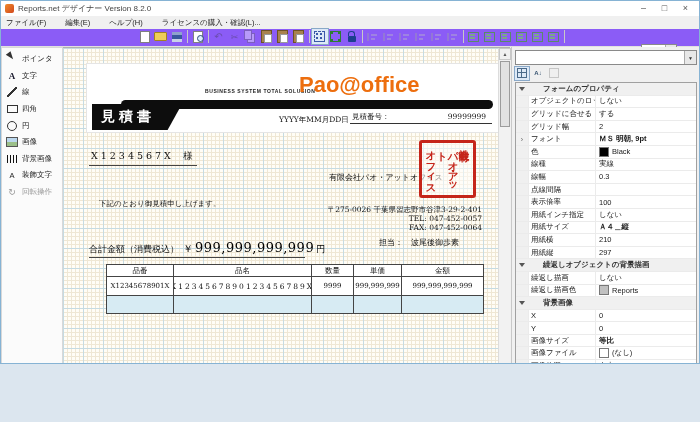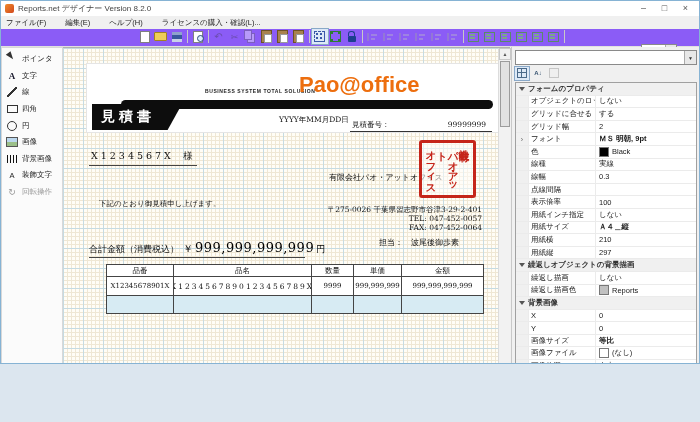--- a/index.html
+++ b/index.html
@@ -83,21 +83,21 @@
   .headerband{position:absolute;left:24px;top:16px;width:412px;height:68px;background:#fff;
               box-shadow:0 0 0 1px #e5e5e5;}
   .tagline{position:absolute;left:118px;top:24px;font-size:5px;letter-spacing:.6px;color:#222;font-weight:bold;white-space:nowrap;}
   .paologo{position:absolute;left:212px;top:8px;font-size:22px;font-weight:bold;color:#ed6e0e;letter-spacing:0;white-space:nowrap;}
   .blackbar{position:absolute;left:34px;top:36px;width:372px;height:9px;background:#0d0d0d;border-radius:5px;}
   .titlebox{position:absolute;left:5px;top:40px;width:90px;height:26px;background:#0d0d0d;
             clip-path:polygon(0 0,100% 0,84% 100%,0 100%);display:flex;align-items:center;}
   .titlebox span{color:#fff;font-size:14px;font-weight:bold;letter-spacing:4px;padding-left:9px;white-space:nowrap;}
   .dateline{position:absolute;left:192px;top:51px;font-size:7.5px;color:#111;white-space:nowrap;}
   .estline{position:absolute;left:263px;top:48px;width:142px;border-bottom:1px solid #333;
-           display:flex;justify-content:space-between;font-size:7.5px;color:#111;padding:0 6px 1px 2px;box-sizing:border-box;margin-top:8px;}
+           display:flex;justify-content:space-between;font-size:7.5px;color:#111;padding:0 6px 1px 2px;box-sizing:border-box;}
   .customer{position:absolute;left:26px;top:102px;font-size:9.5px;color:#111;border-bottom:1px solid #444;padding:0 4px 2px 2px;white-space:nowrap;}
   .customer .nm{letter-spacing:3px;}
   .stamp{position:absolute;left:356px;top:92px;width:57px;height:58px;border:3px solid #c5251a;border-radius:3px;
          background:rgba(255,253,250,.55);box-sizing:border-box;overflow:hidden;z-index:3;}
   .stamp .st{writing-mode:vertical-rl;white-space:pre-line;font-size:10.5px;line-height:1.05;font-weight:bold;
              color:#c5251a;height:100%;margin:0 auto;padding-top:1px;letter-spacing:-1px;}
   .company{position:absolute;left:266px;top:124px;font-size:8px;color:#111;white-space:nowrap;z-index:2;}
   .greeting{position:absolute;left:36px;top:151px;font-size:7.5px;color:#111;white-space:nowrap;}
   .addr{position:absolute;right:16px;top:157px;font-size:7.5px;color:#111;text-align:right;line-height:1.2;white-space:nowrap;}
   .staff{position:absolute;left:316px;top:189px;font-size:8px;color:#111;white-space:nowrap;}
@@ -139,21 +139,21 @@
   .mbi-az{font-size:6px;font-weight:bold;letter-spacing:0;}
   .mbi-pp::before{content:"";width:8px;height:8px;border:1px solid #888;background:#eee;}
   .propgrid{position:absolute;left:3px;top:35px;right:4px;height:298px;background:#fff;border:1px solid #a0a0a0;
             box-sizing:border-box;overflow:hidden;}
   .prow{display:flex;height:11.6px;border-bottom:1px solid #ebebeb;align-items:stretch;font-size:7.5px;color:#1a1a1a;}
   .prow .gut{width:12px;background:#f0f0f0;border-right:1px solid #ebebeb;flex:none;display:flex;align-items:center;justify-content:center;color:#666;font-size:7px;}
   .prow .lab{width:64px;flex:none;border-right:1px solid #ebebeb;padding-left:2px;display:flex;align-items:center;overflow:hidden;white-space:nowrap;}
   .prow .val{flex:1;padding-left:3px;display:flex;align-items:center;overflow:hidden;white-space:nowrap;}
   .prow .val.b{font-weight:bold;}
   .prow.cat{background:#f0f0f0;font-weight:bold;color:#333;}
-  .prow.cat .cl{display:flex;align-items:center;gap:3px;padding-left:2px;white-space:nowrap;overflow:hidden;}
+  .prow.cat .cl{display:flex;align-items:center;gap:18px;padding-left:2px;white-space:nowrap;overflow:hidden;}
   .chev{width:0;height:0;border-left:3px solid transparent;border-right:3px solid transparent;border-top:4px solid #555;flex:none;margin-left:1px;}
   .swatch{width:8px;height:8px;border:1px solid #777;display:inline-block;margin-right:3px;flex:none;}
   .propdesc{position:absolute;left:3px;right:4px;top:338px;height:34px;background:#fff;border:1px solid #a0a0a0;
             box-sizing:border-box;font-size:8px;padding:2px 3px;color:#111;}
   .propdesc b{font-size:8px;}
 </style>
 </head>
 <body>
 
 <div id="app">

